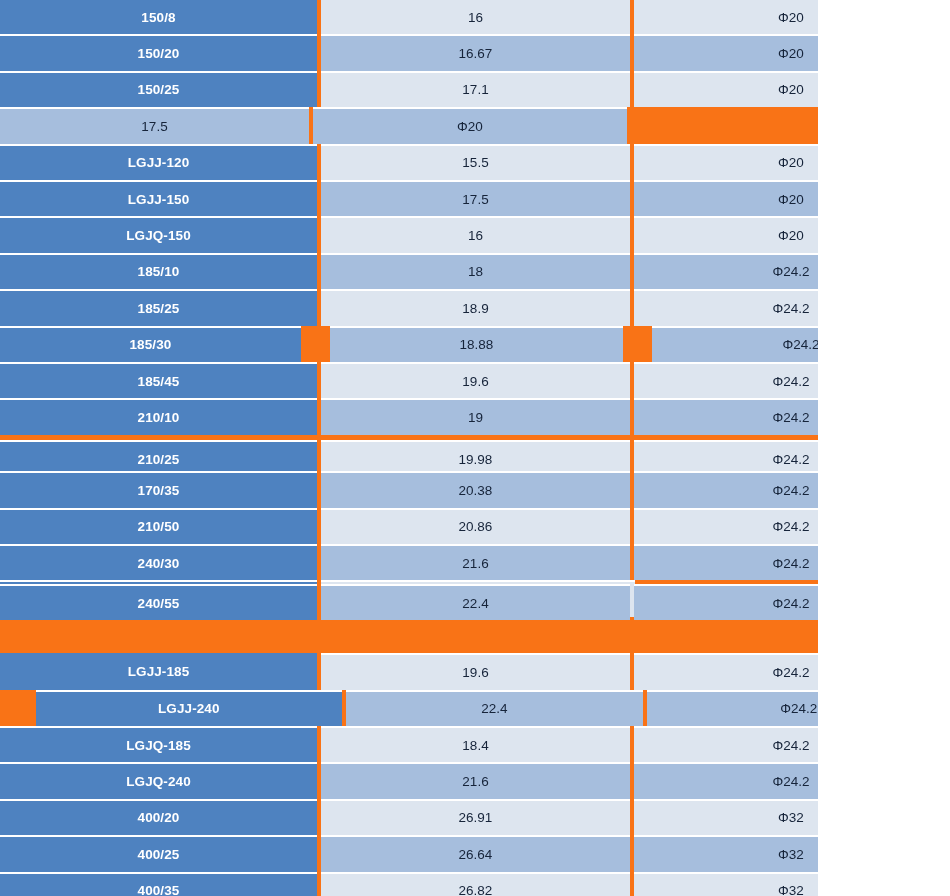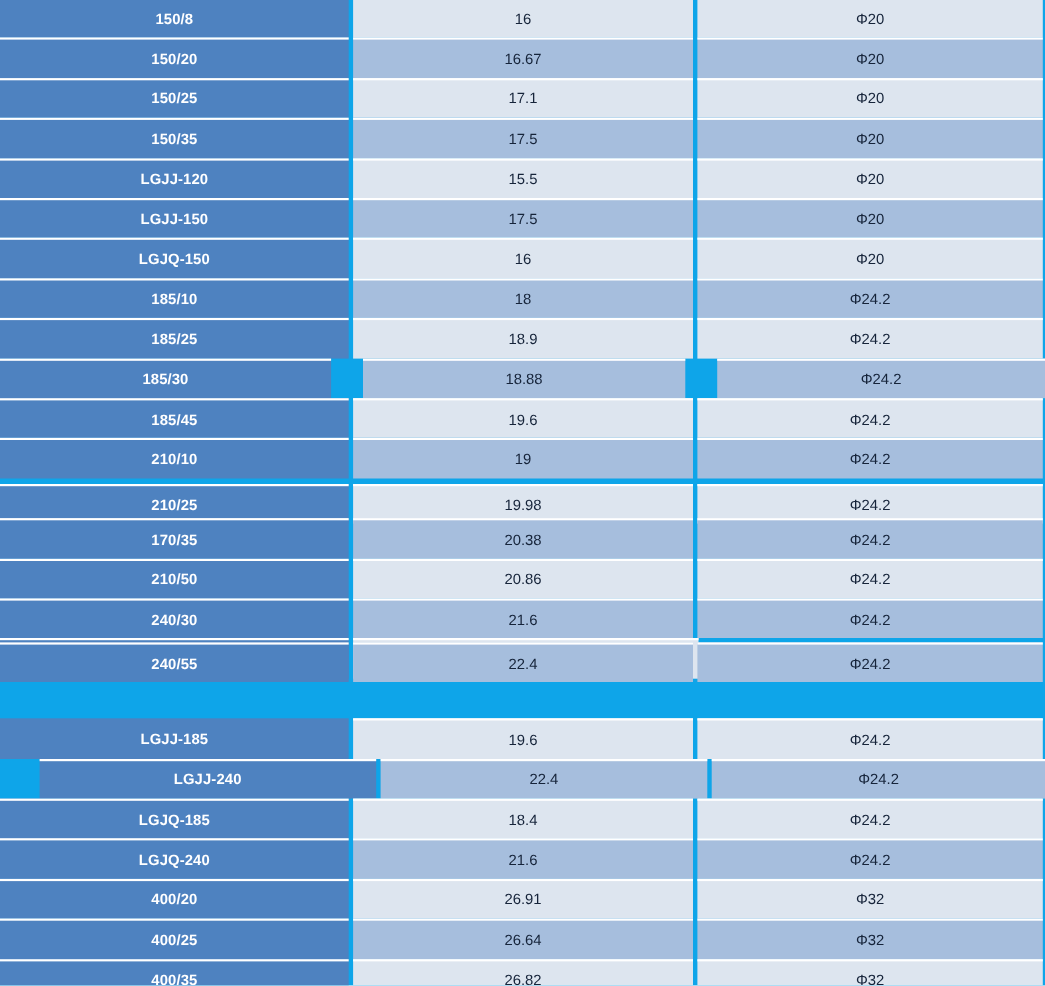--- a/index.html
+++ b/index.html
@@ -9,23 +9,23 @@
     width: 950px;
     height: 896px;
     overflow: hidden;
   }
   body {
     font-family: "Liberation Sans", sans-serif;
   }
 
   #spec-table {
     position: relative;
-    width: 950px;
+    width: 818px;
     height: 896px;
-    background: #0ea5e9;
+    background: #f97316;
     overflow: hidden;
   }
 
   
   .row {
     position: absolute;
     left: 0;
     width: 950px;
     height: 36.4px;
     display: flex;
@@ -97,21 +97,20 @@
       <div class="cell col-model">150/20</div>
       <div class="cell col-value">16.67</div>
       <div class="cell col-phi">Φ20</div>
     </div>
     <div class="row alt-light" style="top: 70.8px;">
       <div class="cell col-model">150/25</div>
       <div class="cell col-value">17.1</div>
       <div class="cell col-phi">Φ20</div>
     </div>
     <div class="row alt-dark" style="top: 107.2px;">
-      <div class="cell col-model">150/35</div>
       <div class="cell col-value">17.5</div>
       <div class="cell col-phi">Φ20</div>
     </div>
     <div class="row alt-light" style="top: 143.6px;">
       <div class="cell col-model">LGJJ-120</div>
       <div class="cell col-value">15.5</div>
       <div class="cell col-phi">Φ20</div>
     </div>
     <div class="row alt-dark" style="top: 180px;">
       <div class="cell col-model">LGJJ-150</div>

